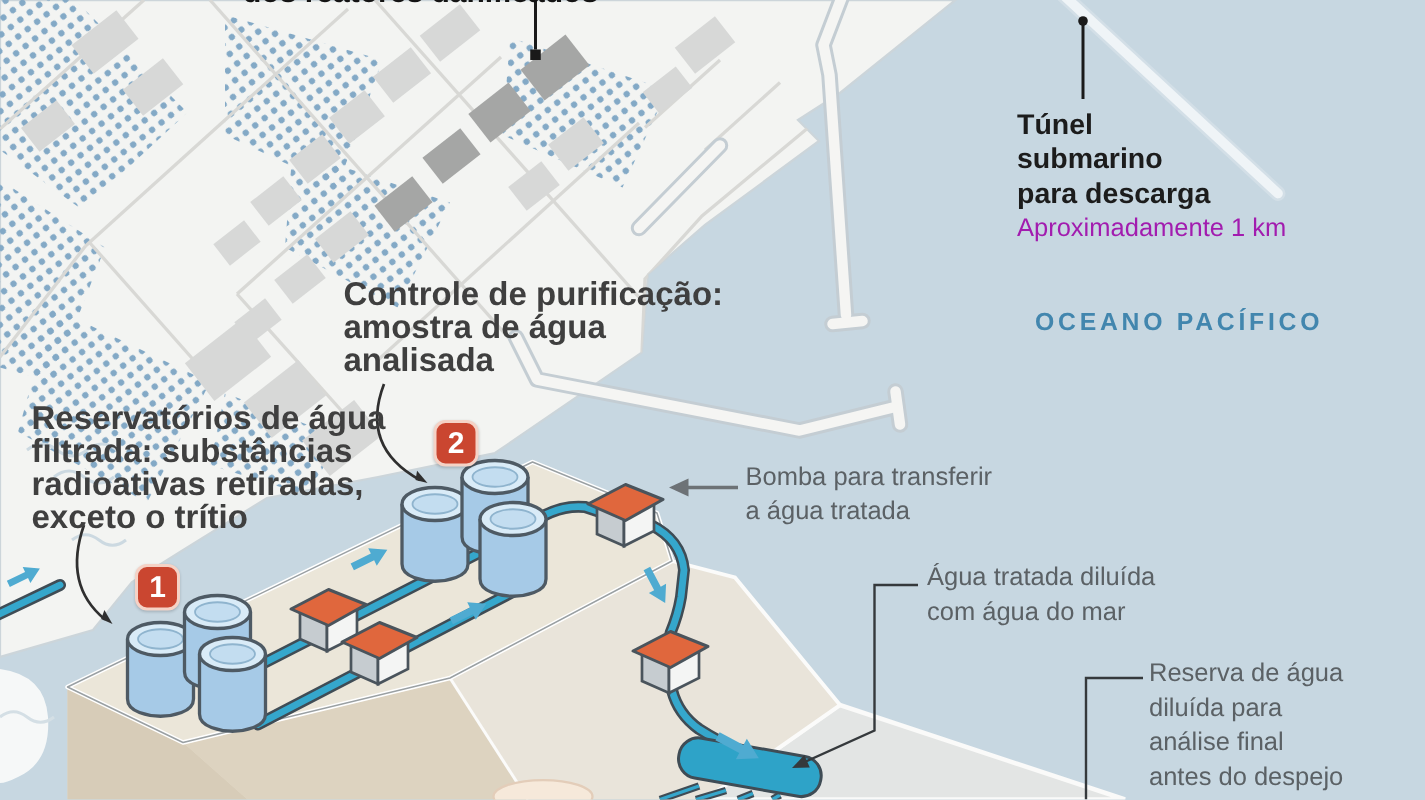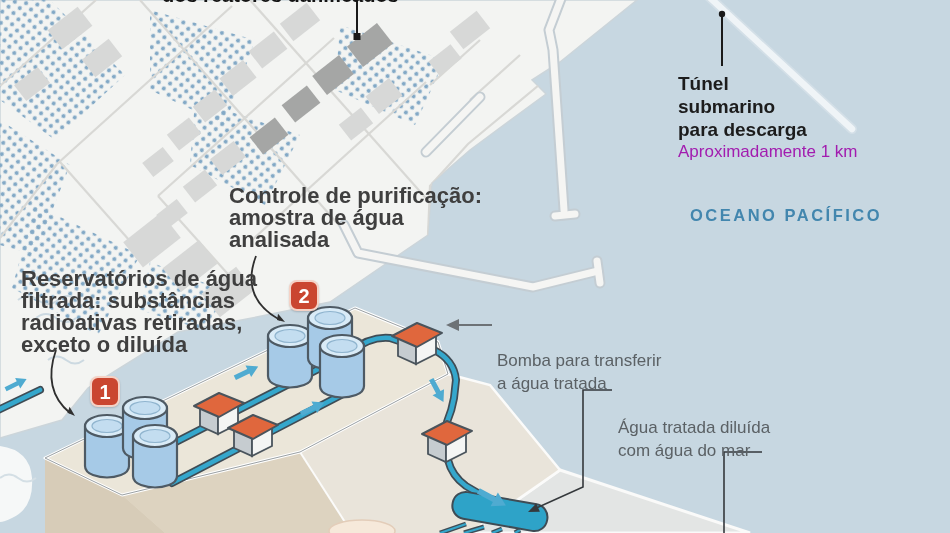--- a/index.html
+++ b/index.html
@@ -2,21 +2,21 @@
 <html><head>
 <meta charset="utf-8">
 <style>
   html,body{margin:0;padding:0;background:#c7d7e1;}
   #stage{position:relative;width:950px;height:533px;overflow:hidden;
          font-family:"Liberation Sans",sans-serif;}
   #stage svg{position:absolute;left:0;top:0;}
   .lbl{position:absolute;white-space:pre-line;pointer-events:none;}
   .lbl-bold{font-weight:700;color:#3f3f3f;font-size:22px;line-height:22px;}
   .lbl-black{font-weight:700;color:#1c1c1c;font-size:19px;line-height:23px;}
-  .lbl-gray{font-weight:400;color:#5b6165;font-size:17px;line-height:23px;margin-top:43px;}
+  .lbl-gray{font-weight:400;color:#5b6165;font-size:17px;line-height:23px;}
   .lbl-sub{font-weight:400;color:#a21caf;font-size:17px;line-height:22px;}
   .lbl-ocean{font-weight:700;color:#4286ae;font-size:16.5px;letter-spacing:2.5px;}
   .lbl-cut{font-weight:700;color:#141414;font-size:20px;}
   .badge{position:absolute;width:30px;height:31px;background:#ca4630;
          border:2px solid rgba(250,225,215,.9);border-radius:8px;
          color:#fff;font-weight:700;font-size:20px;line-height:29px;
          text-align:center;box-sizing:border-box;
          box-shadow:0 1px 2px rgba(0,0,0,.18);}
 </style>
 </head>
@@ -236,34 +236,38 @@
 
 <div class="lbl lbl-cut" style="left:162px;top:-16px;">dos reatores danificados</div>
 
 <div class="lbl lbl-bold" style="left:229px;top:185px;">Controle de purificação:
 amostra de água
 analisada</div>
 
 <div class="lbl lbl-bold" style="left:21px;top:268px;">Reservatórios de água
 filtrada: substâncias
 radioativas retiradas,
-exceto o diluída</div>
+exceto o trítio</div>
 
 <div class="lbl lbl-black" style="left:678px;top:72px;">Túnel
 submarino
 para descarga</div>
 
 <div class="lbl lbl-sub" style="left:678px;top:141px;">Aproximadamente 1 km</div>
 
 <div class="lbl lbl-ocean" style="left:650px;top:206px;margin-left:40px;">OCEANO PACÍFICO</div>
 
 <div class="lbl lbl-gray" style="left:497px;top:306px;">Bomba para transferir
 a água tratada</div>
 
 <div class="lbl lbl-gray" style="left:618px;top:373px;">Água tratada diluída
 com água do mar</div>
 
+<div class="lbl lbl-gray" style="left:766px;top:437px;">Reserva de água
+diluída para
+análise final
+antes do despejo</div>
 
 <div class="badge" style="left:90px;top:376px;">1</div>
 
 <div class="badge" style="left:289px;top:280px;">2</div>
 
 </div>
 
 </body></html>

